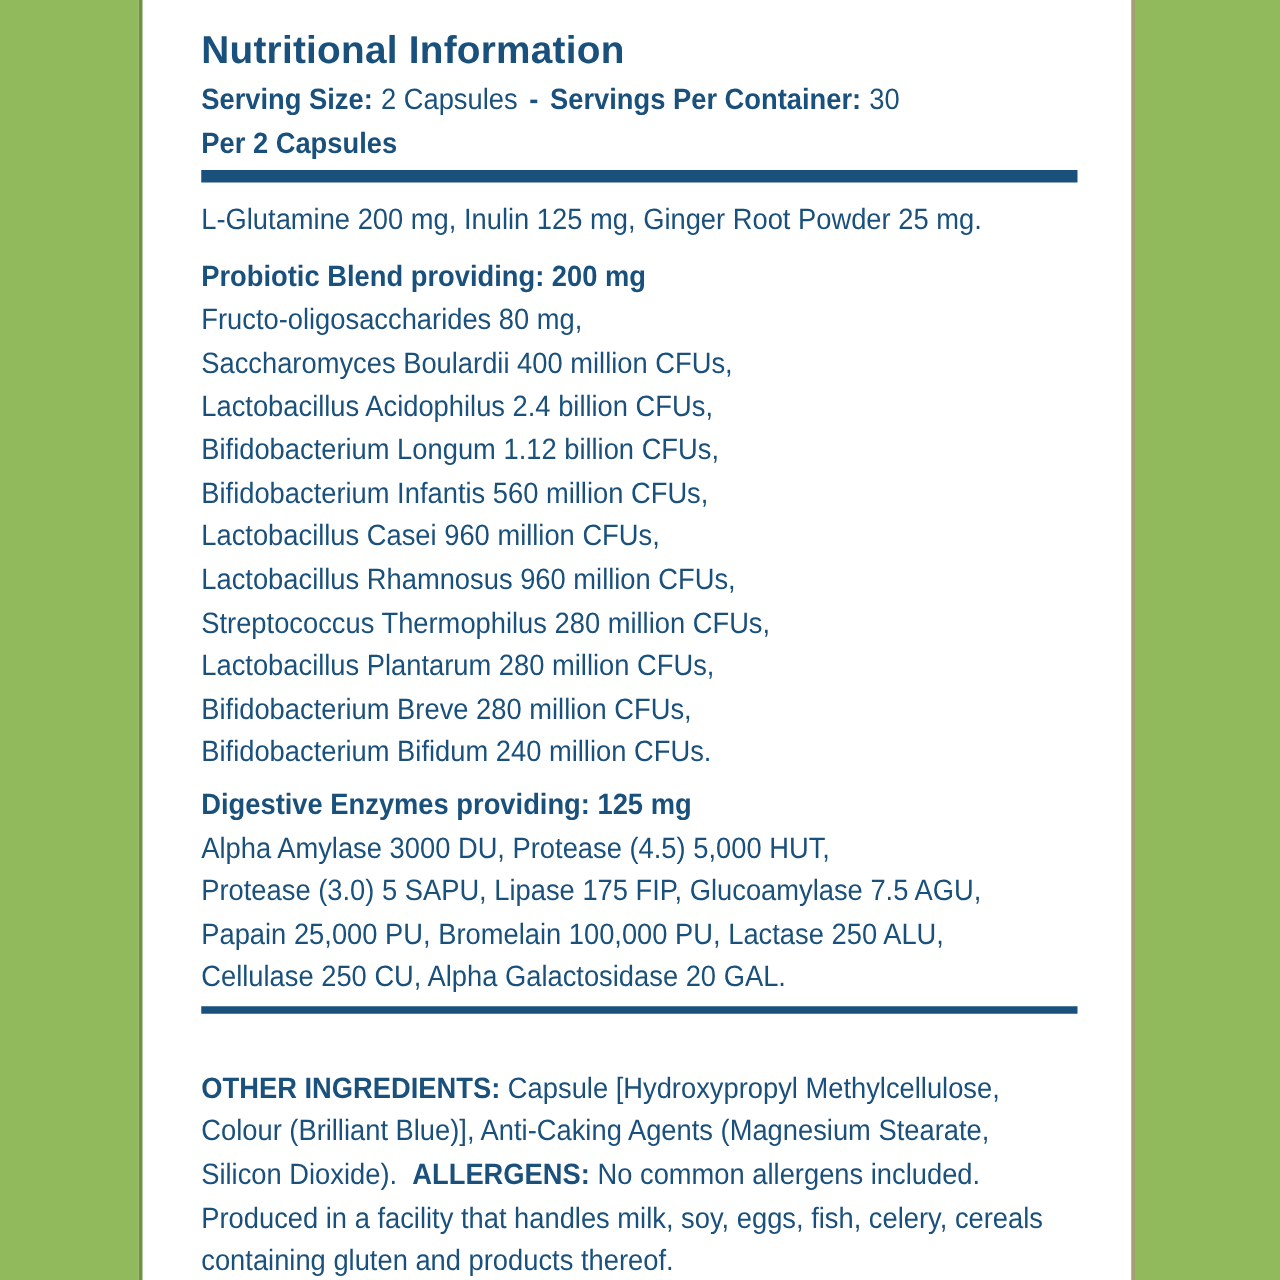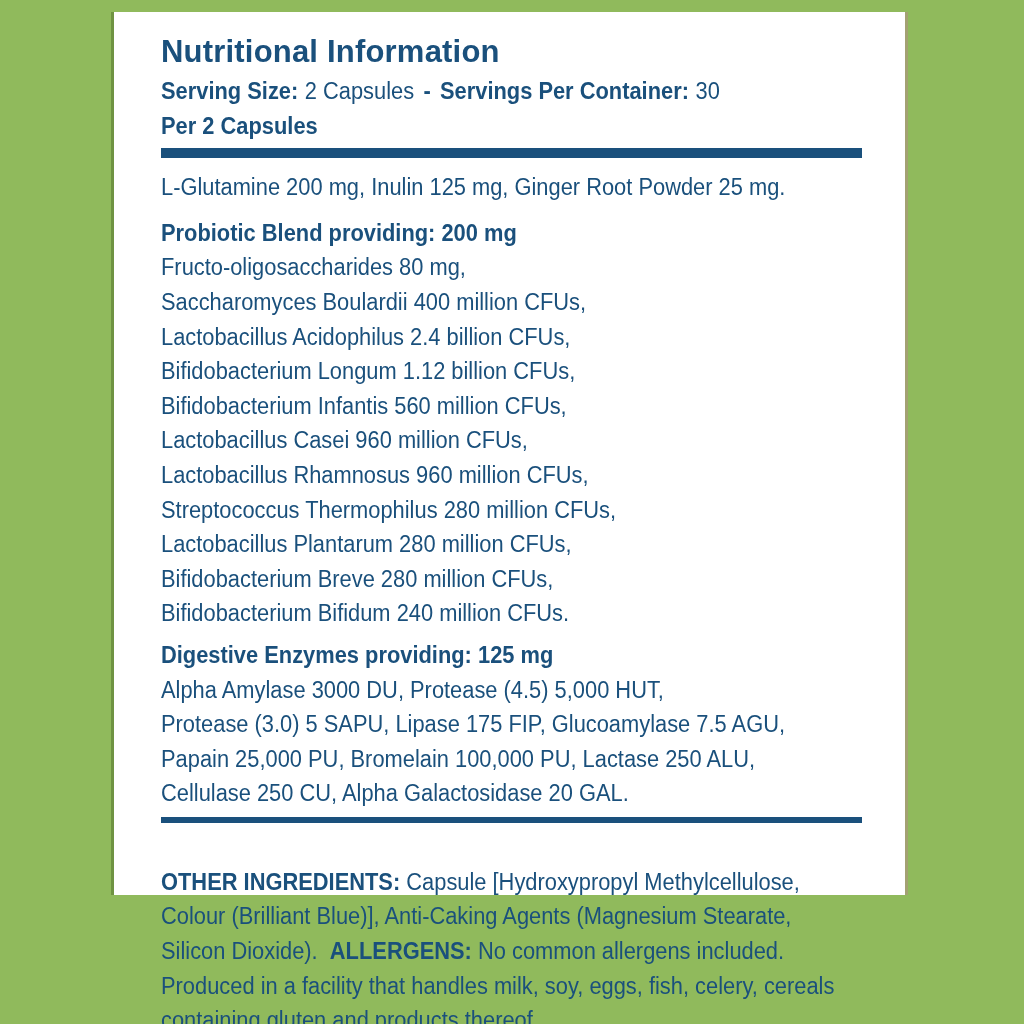--- a/index.html
+++ b/index.html
@@ -5,22 +5,22 @@
   html, body { margin: 0; padding: 0; }
   body {
     width: 1024px; height: 1024px;
     background: #90ba5c;
     position: relative;
     font-family: "Liberation Sans", sans-serif;
     overflow: hidden;
   }
   .panel {
     position: absolute;
-    left: 111px; top: 12px;
-    width: 797px; height: 883px;
+    left: 111px; top: 0;
+    width: 797px; height: 1024px;
     background: #ffffff;
     border-left: 3px solid #6f9342;
     border-right: 3px solid #a3a172;
     box-sizing: border-box;
     padding: 22px 44px 0 47px;
     color: #1a507c;
   }
   .title {
     font-size: 31px;
     font-weight: bold;

